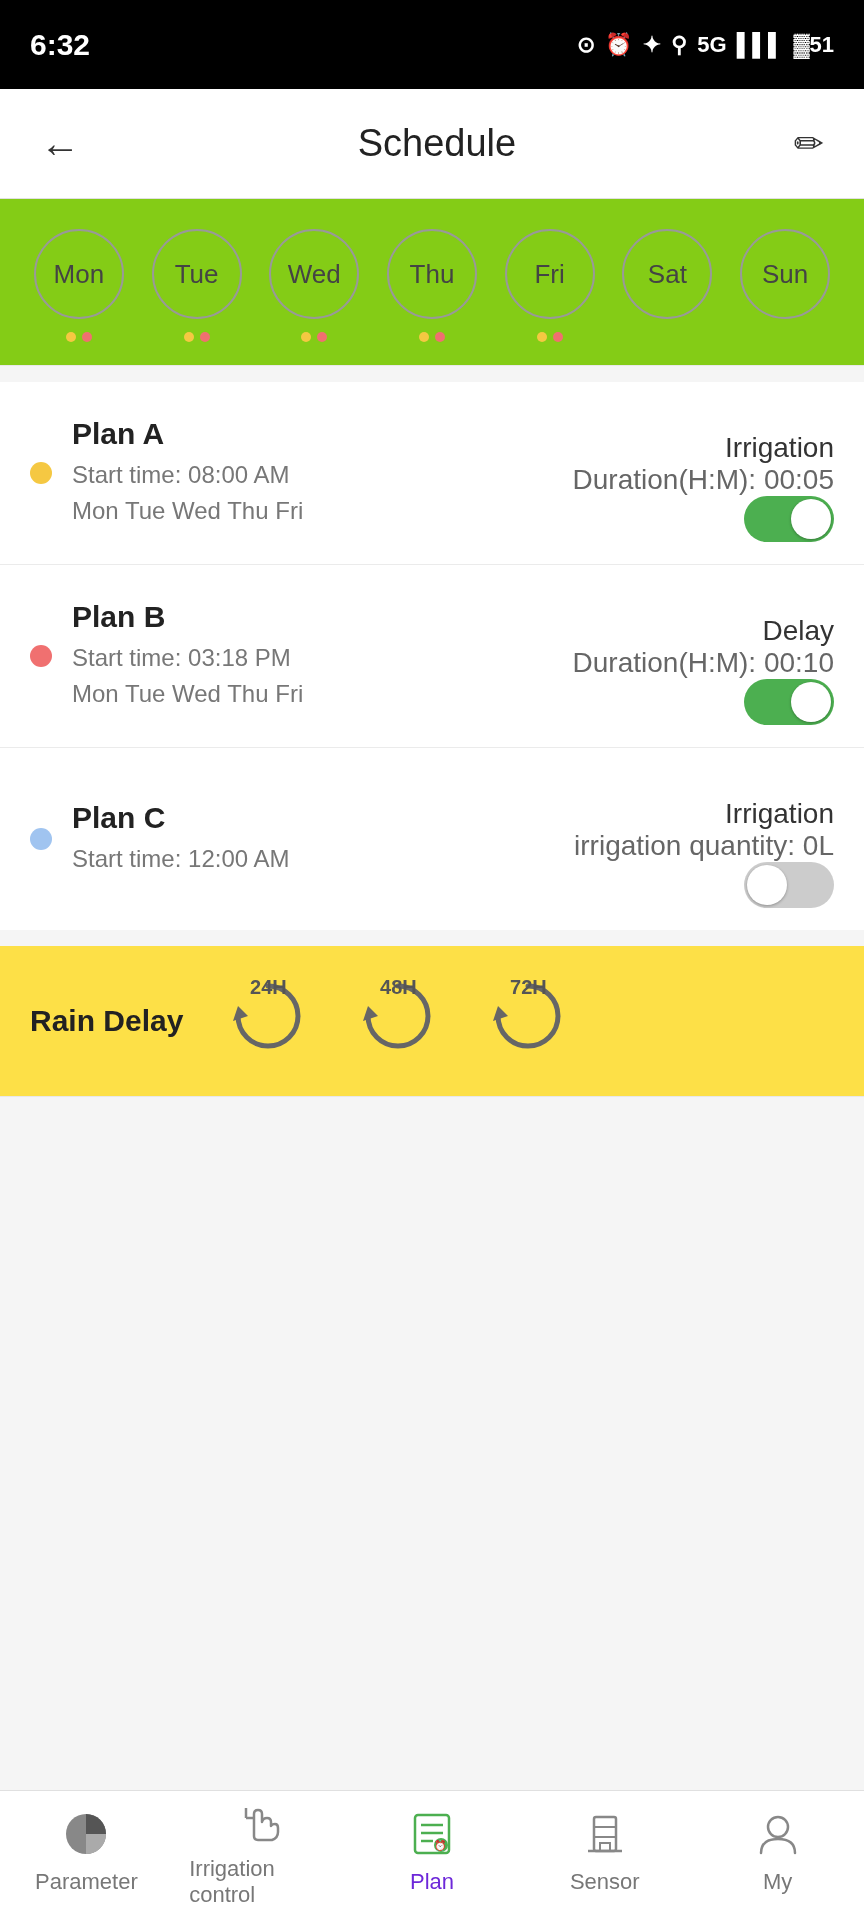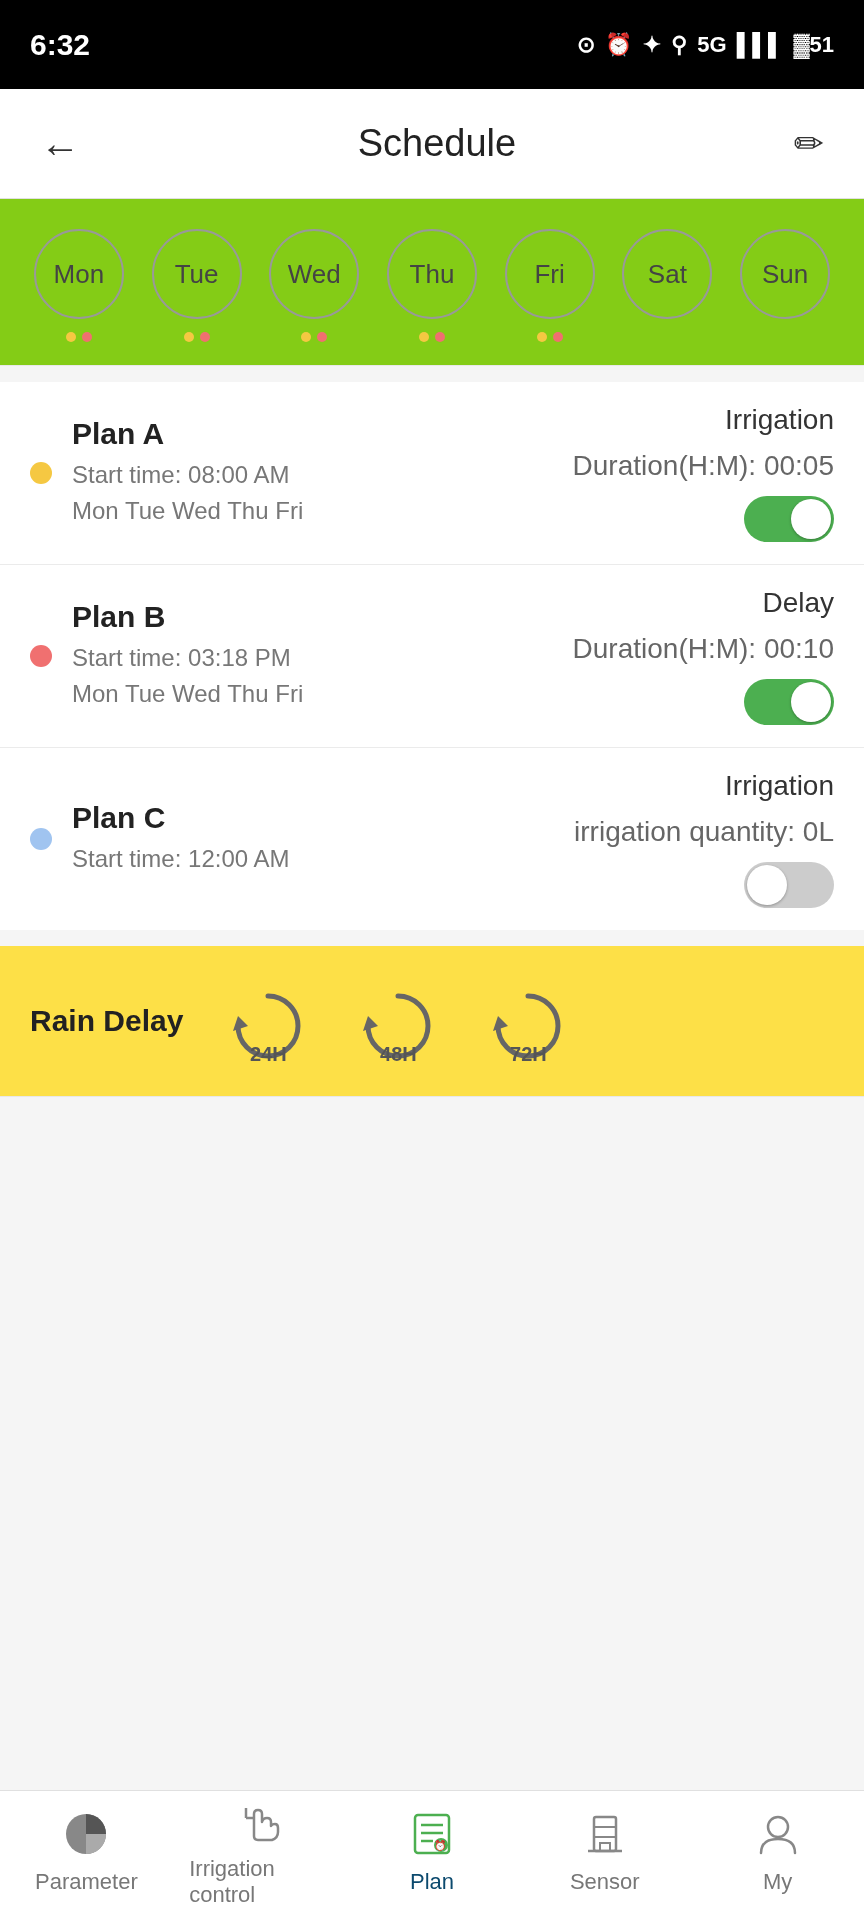--- a/index.html
+++ b/index.html
@@ -130,21 +130,21 @@
     }
     .plan-sub {
       font-size: 24px;
       color: #777;
       line-height: 1.5;
     }
     .plan-right {
       display: flex;
       flex-direction: column;
       align-items: flex-end;
-      gap: 14px;
+      margin-top: 28px;
     }
     .plan-type {
       font-size: 28px;
       color: #333;
       font-weight: 500;
     }
     .plan-duration {
       font-size: 28px;
       color: #666;
     }
@@ -184,21 +184,21 @@
       margin-right: 40px;
     }
     .rain-delay-buttons {
       display: flex;
       gap: 40px;
     }
     .rain-btn {
       width: 90px;
       height: 90px;
       display: flex;
-      align-items: flex-end;
+      align-items: flex-start;
       justify-content: center;
       cursor: pointer;
       position: relative;
     }
     .rain-btn svg {
       width: 80px;
       height: 80px;
     }
     .rain-btn-label {
       position: absolute;
@@ -235,21 +235,21 @@
       width: 54px;
       height: 54px;
       display: flex;
       align-items: center;
       justify-content: center;
     }
     .nav-label {
       font-size: 22px;
       color: #777;
     }
-    .nav-label-active { color: #0c4a6e; }
+    .nav-label-active { color: #6d28d9; }
     .nav-icon svg { width: 50px; height: 50px; }
   </style>
 </head>
 <body>
 
 <div class="status-bar">
   <span class="status-left">6:32</span>
   <div class="status-icons">
     <span>⊙</span>
     <span>⏰</span>

